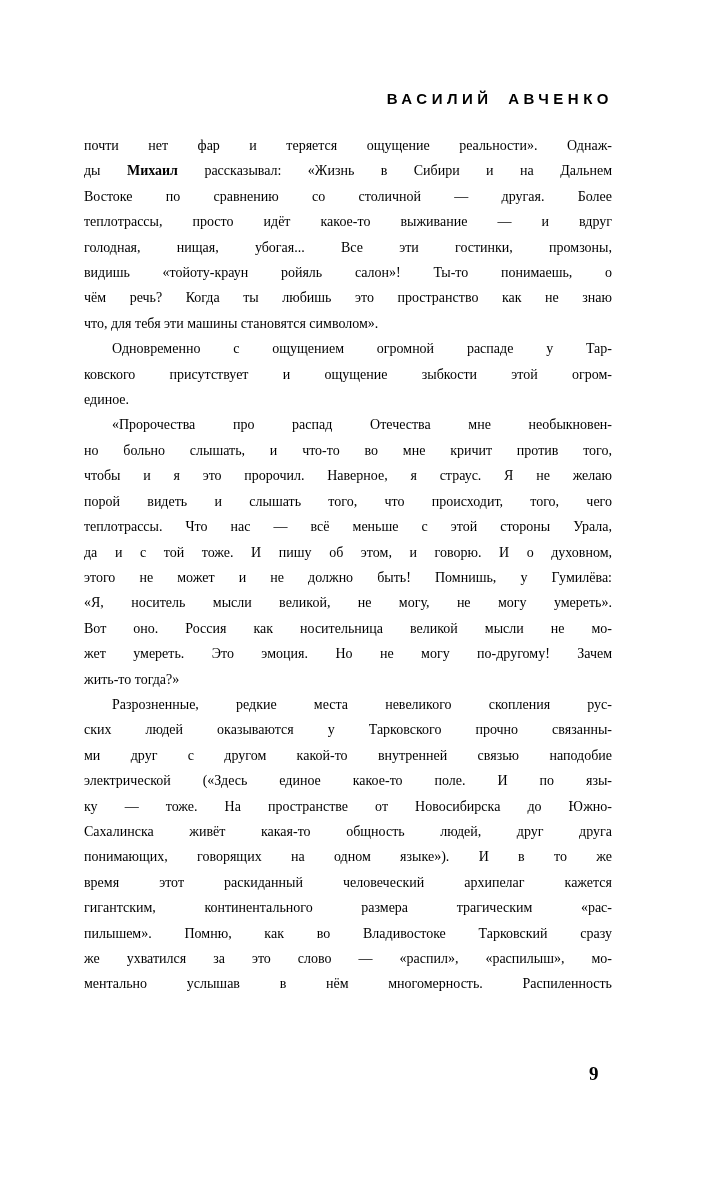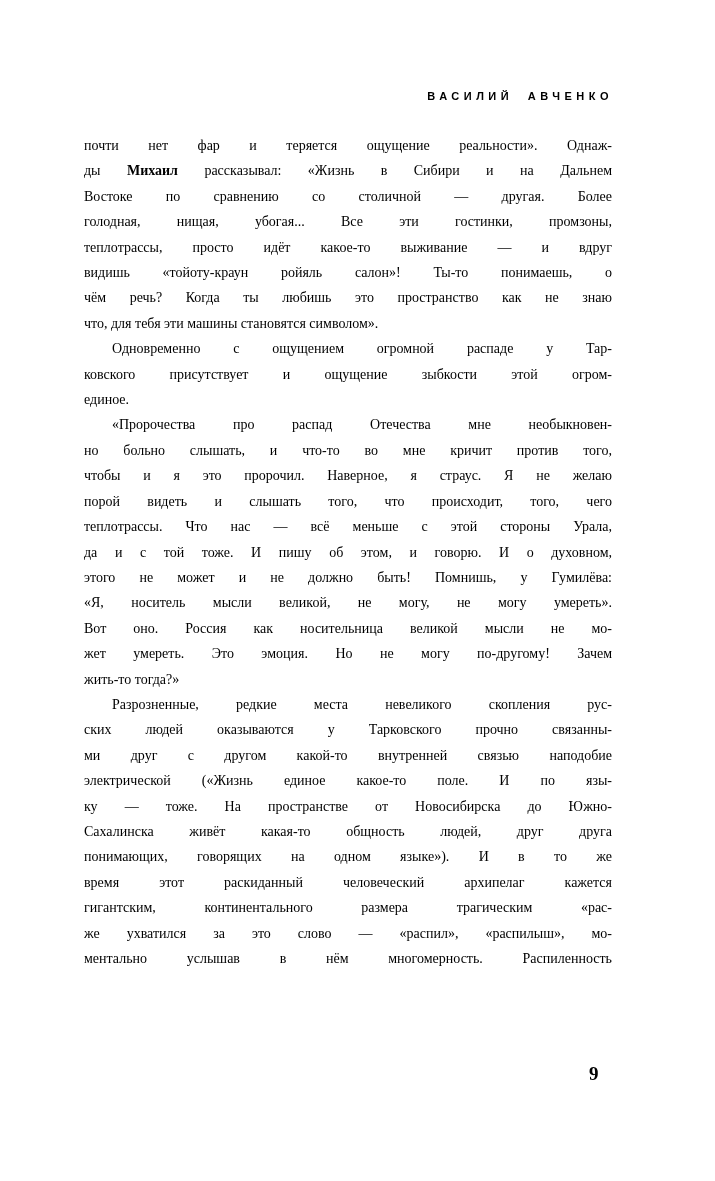--- a/index.html
+++ b/index.html
@@ -11,21 +11,21 @@
     color: #000000;
     font-family: "Liberation Serif", "DejaVu Serif", serif;
     overflow: hidden;
   }
   .running-header {
     position: absolute;
     top: 90px;
     right: 102px;
     font-family: "Liberation Sans", "DejaVu Sans", sans-serif;
     font-weight: bold;
-    font-size: 11px;
+    font-size: 15px;
     letter-spacing: 4.5px;
     word-spacing: 7px;
     white-space: nowrap;
     padding-left: 20px;
   }
   .body-text {
     position: absolute;
     left: 84px;
     top: 133px;
     width: 528px;
@@ -54,22 +54,22 @@
 <body>
 
 <div class="page">
   <div class="running-header">ВАСИЛИЙ АВЧЕНКО</div>
 
   <div class="body-text">
       <div class="paragraph">
         <div class="line">почти нет фар и теряется ощущение реальности». Однаж-</div>
         <div class="line">ды <b>Михаил</b> рассказывал: «Жизнь в Сибири и на Дальнем</div>
         <div class="line">Востоке по сравнению со столичной — другая. Более</div>
+        <div class="line">теплотрассы, просто идёт какое-то выживание — и вдруг</div>
         <div class="line">голодная, нищая, убогая... Все эти гостинки, промзоны,</div>
-        <div class="line">теплотрассы, просто идёт какое-то выживание — и вдруг</div>
         <div class="line">видишь «тойоту-краун ройяль салон»! Ты-то понимаешь, о</div>
         <div class="line">чём речь? Когда ты любишь это пространство как не знаю</div>
         <div class="line no-just">что, для тебя эти машины становятся символом».</div>
       </div>
       <div class="paragraph">
         <div class="line indent">Одновременно с ощущением огромной распаде у Тар-</div>
         <div class="line">ковского присутствует и ощущение зыбкости этой огром-</div>
         <div class="line no-just">единое.</div>
       </div>
       <div class="paragraph">
@@ -82,25 +82,26 @@
         <div class="line">этого не может и не должно быть! Помнишь, у Гумилёва:</div>
         <div class="line">«Я, носитель мысли великой, не могу, не могу умереть».</div>
         <div class="line">Вот оно. Россия как носительница великой мысли не мо-</div>
         <div class="line">жет умереть. Это эмоция. Но не могу по-другому! Зачем</div>
         <div class="line no-just">жить-то тогда?»</div>
       </div>
       <div class="paragraph">
         <div class="line indent">Разрозненные, редкие места невеликого скопления рус-</div>
         <div class="line">ских людей оказываются у Тарковского прочно связанны-</div>
         <div class="line">ми друг с другом какой-то внутренней связью наподобие</div>
-        <div class="line">электрической («Жизнь единое какое-то поле. И по язы-</div>
+        <div class="line">электрической («Здесь единое какое-то поле. И по язы-</div>
         <div class="line">ку — тоже. На пространстве от Новосибирска до Южно-</div>
         <div class="line">Сахалинска живёт какая-то общность людей, друг друга</div>
         <div class="line">понимающих, говорящих на одном языке»). И в то же</div>
         <div class="line">время этот раскиданный человеческий архипелаг кажется</div>
         <div class="line">гигантским, континентального размера трагическим «рас-</div>
+        <div class="line">пилышем». Помню, как во Владивостоке Тарковский сразу</div>
         <div class="line">же ухватился за это слово — «распил», «распилыш», мо-</div>
         <div class="line">ментально услышав в нём многомерность. Распиленность</div>
       </div>
     </div>
 
   <div class="page-number">9</div>
 </div>
 
 </body></html>

